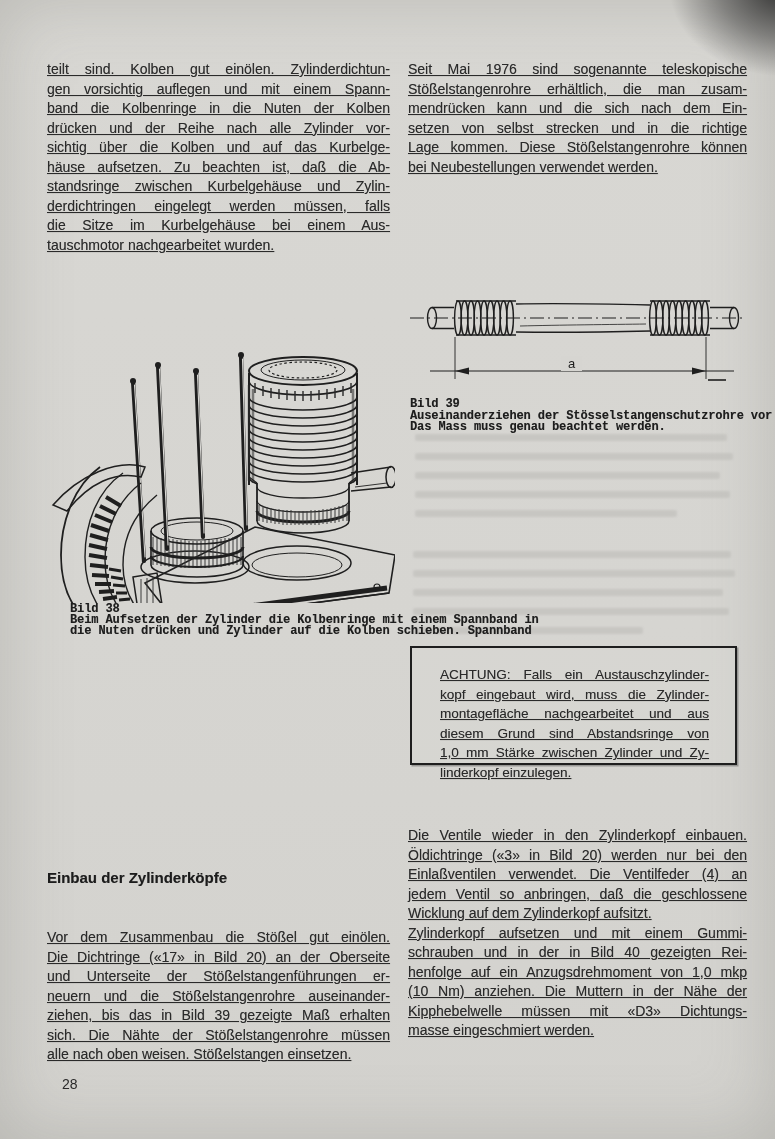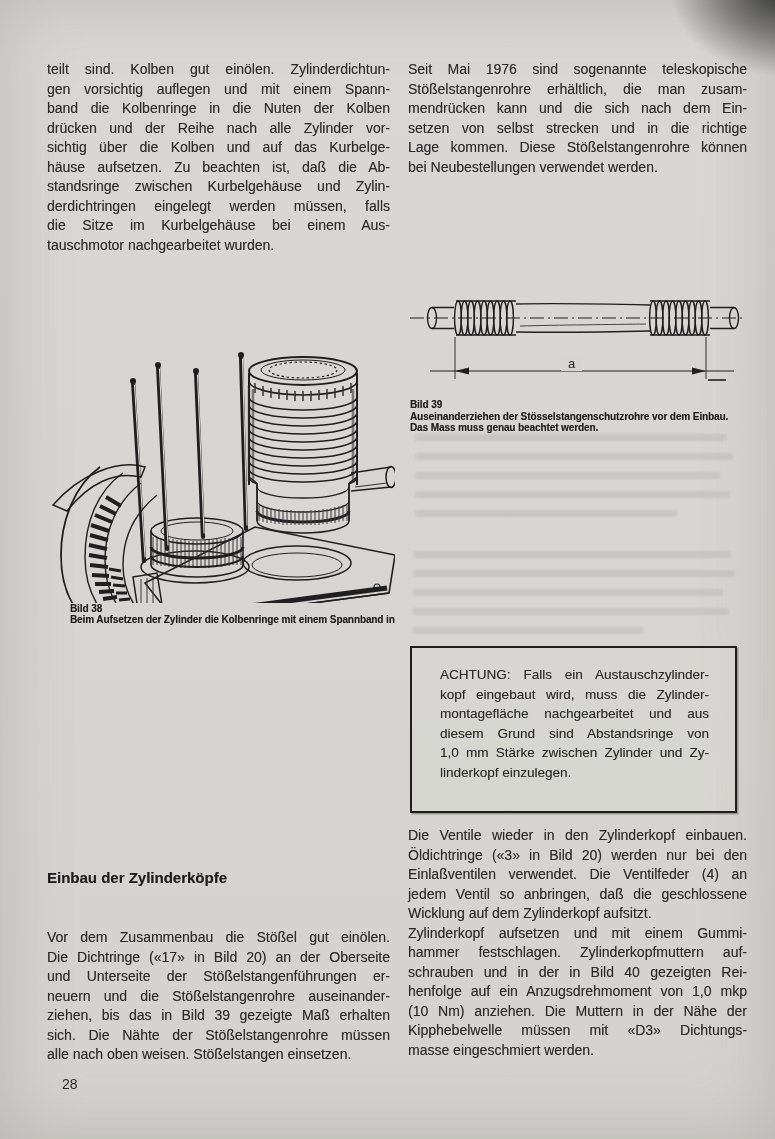--- a/index.html
+++ b/index.html
@@ -10,28 +10,28 @@
     font-family:"Liberation Sans","DejaVu Sans",sans-serif;
     color:#2a2a2a;
   }
   .corner-shade {
     position:absolute; top:0; right:0; width:110px; height:80px;
     background:radial-gradient(ellipse at 108% -14%, rgba(25,25,25,0.85) 0%, rgba(40,40,40,0.45) 38%, rgba(60,60,60,0) 68%);
     pointer-events:none;
   }
   .abs { position:absolute; }
   .body-text { font-size:14px; line-height:19.5px; color:#2a2a2a;
-    text-shadow:0.2px 0.2px 0.3px rgba(20,20,20,0.35); }
+    text-shadow:0.2px 0.2px 0.3px rgba(20,20,20,0.35);text-decoration:underline; }
   .tline { text-align:justify; text-align-last:justify; }
   .tline:last-child { text-align-last:left; }
   .para { margin:0; }
   .heading { font-size:15px; font-weight:bold; color:#1c1c1c; white-space:nowrap;
     text-shadow:0.2px 0.2px 0.3px rgba(20,20,20,0.4); }
-  .caption { font-weight:bold; font-size:10px; letter-spacing:-0.1px; color:#1d1d1d;
-    text-shadow:0.2px 0.2px 0.2px rgba(20,20,20,0.4); }
+  .caption { font-weight:bold; font-size:12px; letter-spacing:-0.1px; color:#1d1d1d;
+    text-shadow:0.2px 0.2px 0.2px rgba(20,20,20,0.4);font-family:Liberation Mono, monospace; }
   .caption .cline, .caption .cap-title { white-space:nowrap; line-height:10.8px; }
   .caption.c39 .cline, .caption.c39 .cap-title { line-height:11.5px; }
   .warning-box {
     border:2px solid #1e1e1e; background:rgba(218,217,213,0.35);
     box-shadow:1.5px 1.5px 0 rgba(40,40,40,0.35);
     box-sizing:border-box;
   }
   .warning-inner { padding:17px 26px 0 28px; font-size:13.5px; line-height:19.5px; }
   .ghost { position:absolute; height:7px; background:#b9b8b4; opacity:0.5;
     filter:blur(1.3px); border-radius:2px; }
@@ -232,24 +232,25 @@
         <path class="ln" d="M88 252 L112 248 L118 286 L94 292 Z" fill="#d8d7d3" stroke-width="1.5"></path>
         <path d="M96 254 V288 M102 253 V287 M108 252 V286" stroke="#3a3a3a" stroke-width="1" fill="none"></path>
       </g>
     </svg>
   </div>
 
   <div class="abs caption" style="left:70px; top:604px; width:334px;">
     <div class="cap-title">Bild 38</div>
     <div>
         <div class="cline">Beim Aufsetzen der Zylinder die Kolbenringe mit einem Spannband in</div>
-      </div>
-  </div>
-
-  <div class="abs warning-box" style="left:410px; top:646px; width:327px; height:167px;">
+        <div class="cline">die Nuten drücken und Zylinder auf die Kolben schieben. Spannband</div>
+      </div>
+  </div>
+
+  <div class="abs warning-box" style="left:410px; top:646px; width:327px; height:119px;">
     <div class="warning-inner body-text para">
         <div class="tline">ACHTUNG: Falls ein Austauschzylinder-</div>
         <div class="tline">kopf eingebaut wird, muss die Zylinder-</div>
         <div class="tline">montagefläche nachgearbeitet  und aus</div>
         <div class="tline">diesem Grund sind Abstandsringe von</div>
         <div class="tline">1,0 mm Stärke zwischen Zylinder und Zy-</div>
         <div class="tline">linderkopf einzulegen.</div>
       </div>
   </div>
 
@@ -268,21 +269,20 @@
   <div class="abs" style="left:408px; top:826px; width:339px;">
     <div class="body-text para">
         <div class="tline">Die Ventile wieder in den Zylinderkopf einbauen.</div>
         <div class="tline">Öldichtringe («3» in Bild 20) werden nur bei den</div>
         <div class="tline">Einlaßventilen verwendet. Die Ventilfeder (4) an</div>
         <div class="tline">jedem Ventil so anbringen, daß die geschlossene</div>
         <div class="tline">Wicklung auf dem Zylinderkopf aufsitzt.</div>
       </div>
     <div class="body-text para">
         <div class="tline">Zylinderkopf aufsetzen und mit einem Gummi-</div>
-        <div class="tline">hammer festschlagen. Zylinderkopfmuttern auf-</div>
         <div class="tline">schrauben und in der in Bild 40 gezeigten Rei-</div>
         <div class="tline">henfolge auf ein Anzugsdrehmoment von 1,0 mkp</div>
         <div class="tline">(10 Nm) anziehen. Die Muttern in der Nähe der</div>
         <div class="tline">Kipphebelwelle müssen mit «D3» Dichtungs-</div>
         <div class="tline">masse eingeschmiert werden.</div>
       </div>
   </div>
 
   <div class="abs page-number" style="left:62px; top:1076px;">28</div>
 

